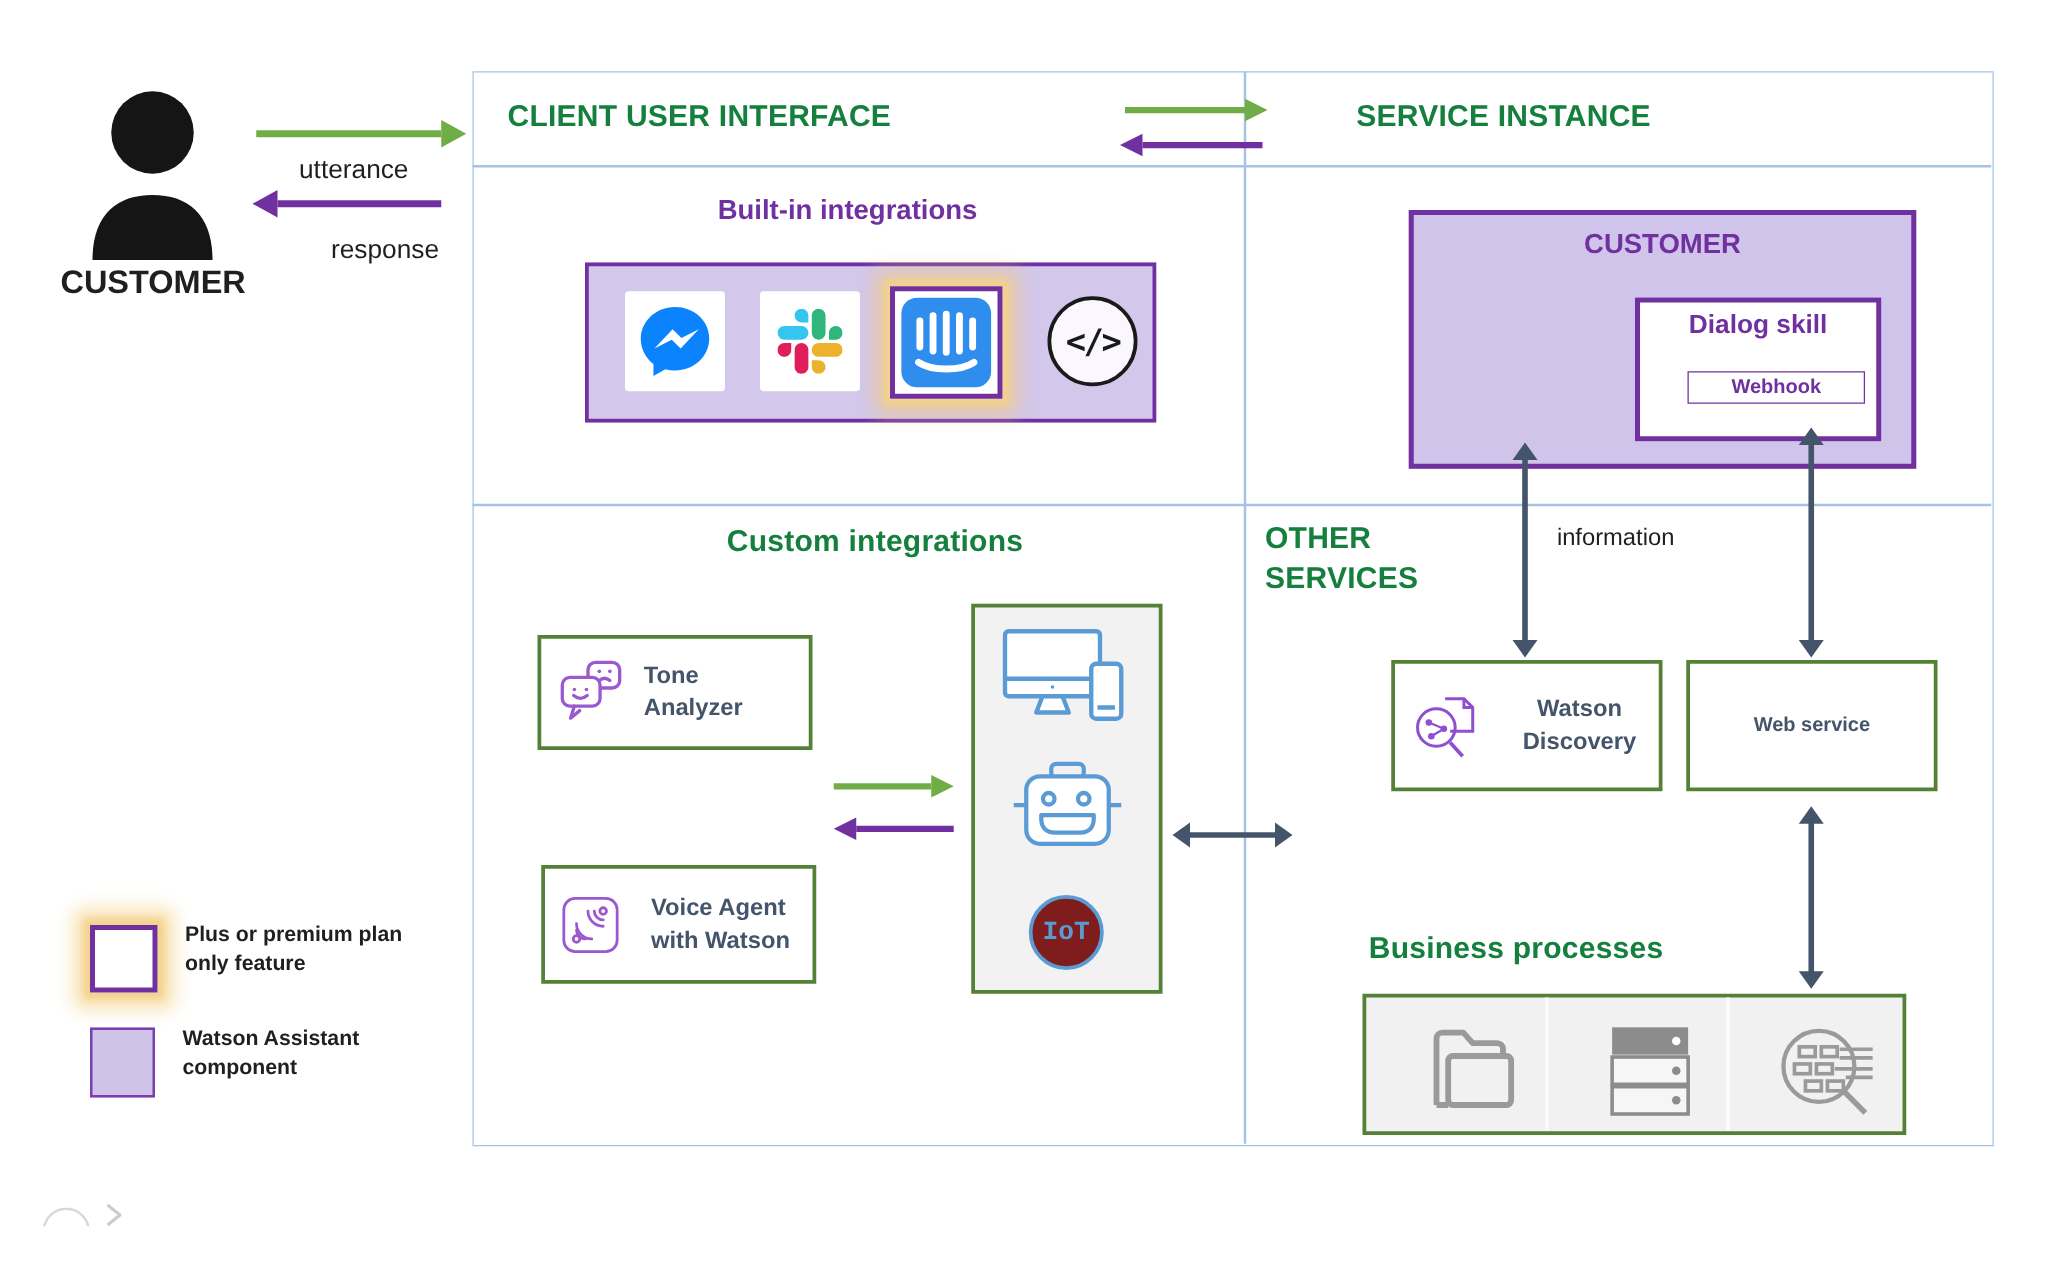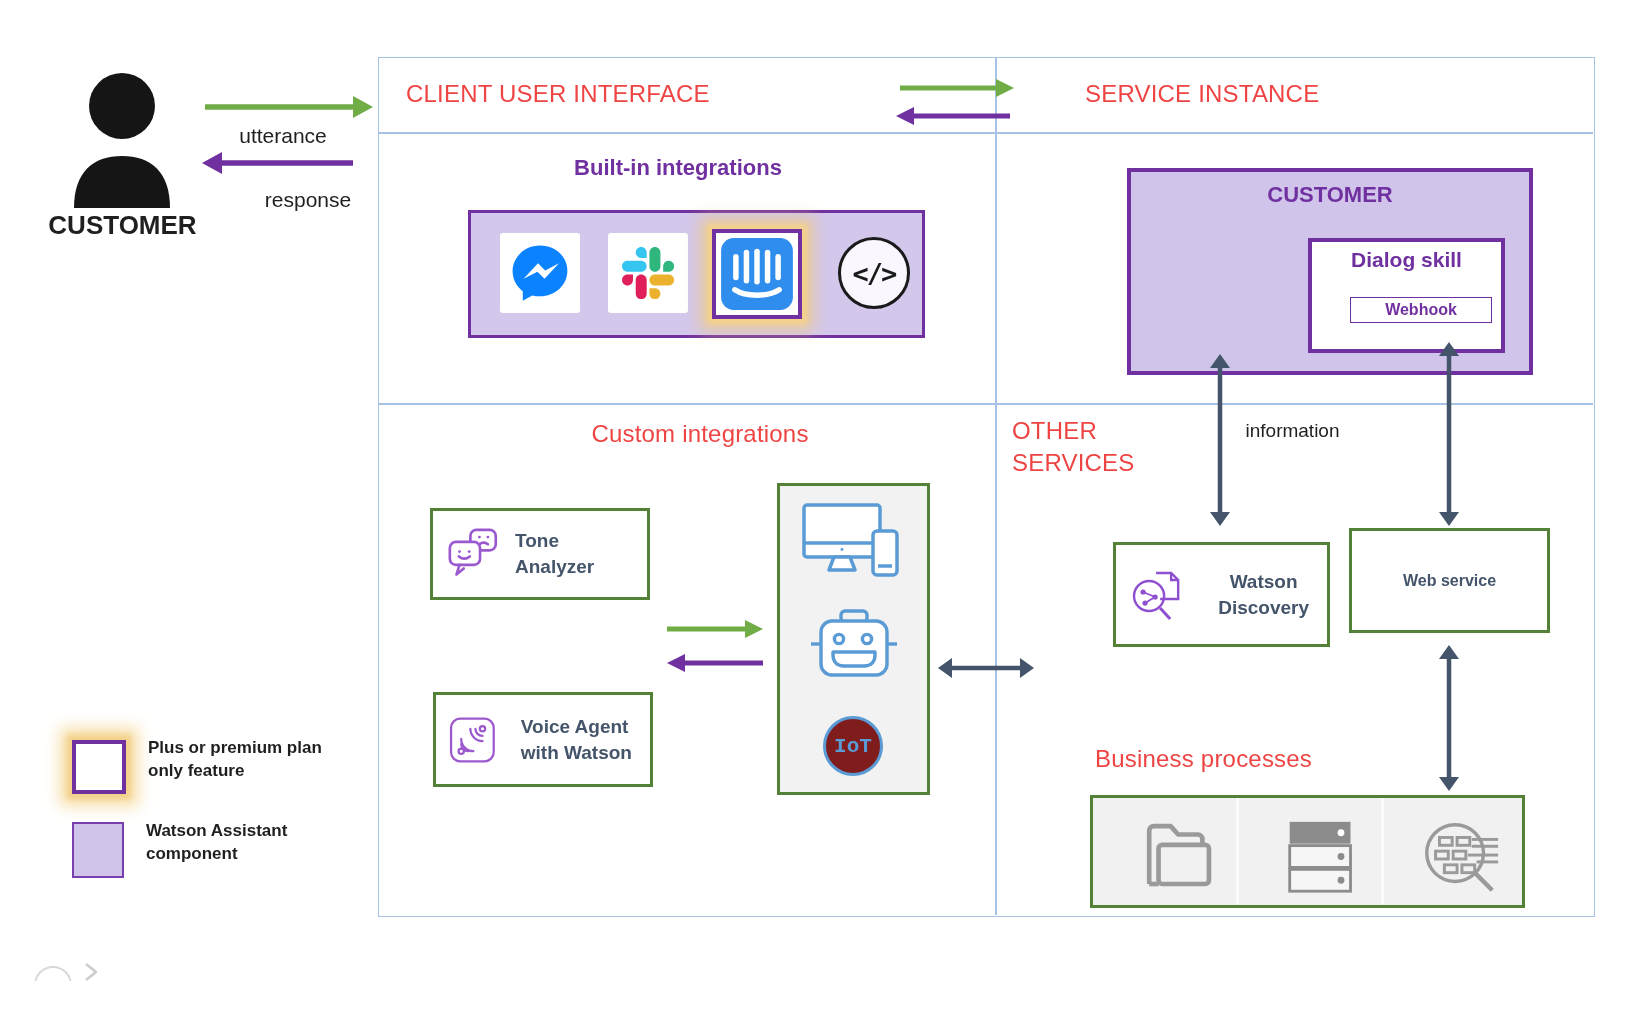--- a/index.html
+++ b/index.html
@@ -11,21 +11,21 @@
   .frame{border:1.5px solid #a6c3e6;}
   .gridline{background:#a6c3e6;}
   
   .lavbox{background:#d3c7ec;border:3px solid #7030a0;}
   .assistbox{background:#d0c4ea;border:4px solid #7030a0;}
   .whitepurple{background:#ffffff;border:4px solid #7030a0;}
   .greenbox{background:#ffffff;border:3.5px solid #538135;box-sizing:border-box;}
   .graypanel{background:#f2f2f2;border:3.5px solid #538135;box-sizing:border-box;}
   .glow{box-shadow:0 0 5px 5px #f4d28d, 0 0 14px 12px rgba(243,204,120,.65);}
   
-  .hdr{font-size:24px;font-weight:400;color:#ef4444;letter-spacing:.2px;}
+  .hdr{font-size:24px;font-weight:700;color:#15803d;letter-spacing:.2px;}
   .purpletitle{font-size:22px;font-weight:700;color:#7030a0;}
   .purpletext{color:#7030a0;font-weight:600;}
   .slatetext{color:#44546a;font-weight:600;}
   .blacklabel{font-size:21px;color:#1f1f1f;}
   .legendtext{font-size:17px;font-weight:600;line-height:1.35;color:#1f1f1f;}
   .tile{background:#ffffff;border-radius:3px;display:flex;align-items:center;justify-content:center;}
   .cellsep{background:#fbfbfb;width:3px;}
   svg{display:block;}
 </style>
 </head>
@@ -120,21 +120,21 @@
   </svg>
   <svg class="abs" style="left:1436px;top:340px;" width="26" height="188" viewBox="0 0 26 188">
     <line x1="13" y1="14" x2="13" y2="174" stroke="#44546a" stroke-width="4.5"></line>
     <polygon points="3,16 13,2 23,16" fill="#44546a"></polygon>
     <polygon points="3,172 13,186 23,172" fill="#44546a"></polygon>
   </svg>
 
   <div class="abs hdr" style="left:1012px;top:415px;width:155px;line-height:1.35;">OTHER SERVICES</div>
   <div class="abs ctr" style="left:1225px;top:420px;width:135px;font-size:19px;">information</div>
 
-  <div class="abs greenbox" style="left:1113px;top:528px;width:217px;height:105px;display:flex;align-items:center;gap:24px;padding:0 10px;margin-top:14px;">
+  <div class="abs greenbox" style="left:1113px;top:528px;width:217px;height:105px;display:flex;align-items:center;gap:24px;padding:0 10px;">
     <svg width="62" height="62" viewBox="0 0 60 60" fill="none" stroke="#8e4fd0" stroke-width="2.4">
       <path d="M30 8h15l7 7v19H34"></path>
       <path d="M45 8v7h7"></path>
       <circle cx="23" cy="31" r="15"></circle>
       <line x1="34" y1="43" x2="44" y2="54" stroke-width="3"></line>
       <circle cx="17" cy="27" r="2.6" fill="#8e4fd0" stroke="none"></circle>
       <circle cx="29" cy="32" r="2.6" fill="#8e4fd0" stroke="none"></circle>
       <circle cx="19" cy="38" r="2.6" fill="#8e4fd0" stroke="none"></circle>
       <line x1="17" y1="27" x2="29" y2="32" stroke-width="1.8"></line>
       <line x1="19" y1="38" x2="29" y2="32" stroke-width="1.8"></line>

